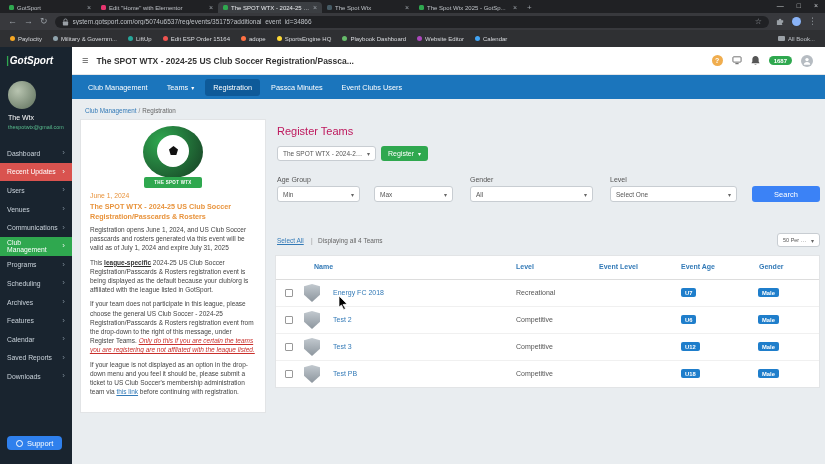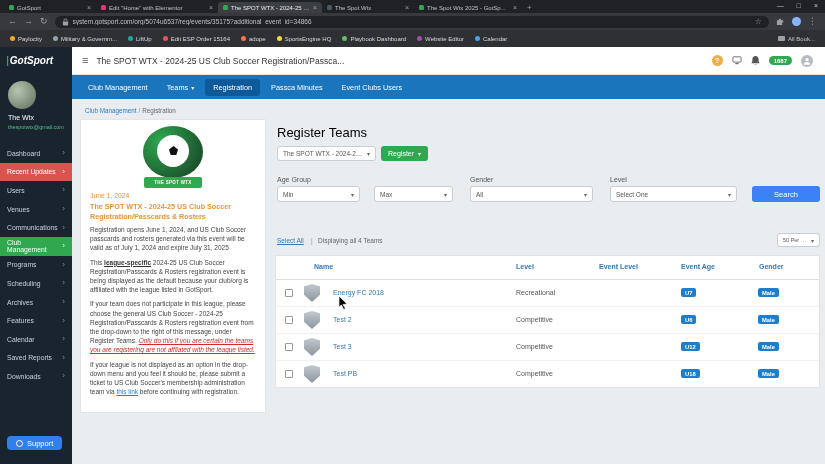--- a/index.html
+++ b/index.html
@@ -45,21 +45,21 @@
   .mitem .chev{color:#7d8b97;font-size:8px;line-height:1}
   .mitem.red{background:#d9534f;color:#fff}
   .mitem.green{background:#2fa84f;color:#fff}
   .mitem.red .chev,.mitem.green .chev{color:#eaf5ec}
   .support{position:absolute;left:7px;bottom:14px;height:14px;display:flex;align-items:center;gap:4px;background:#2f80ed;color:#fff;font-size:7.5px;padding:0 9px;border-radius:4px}
   .sring{width:7px;height:7px;border:1.4px solid #fff;border-radius:50%;box-sizing:border-box}
 
   .appmain{position:absolute;left:72px;top:0;right:0;bottom:0}
   .appheader{position:absolute;top:0;left:0;right:0;height:28px;background:#fff;display:flex;align-items:center;gap:8px;padding:0 12px 0 10px;border-bottom:1px solid #e4e6e8;box-sizing:border-box}
   .hamb{font-size:11px;color:#555;line-height:1}
-  .htitle{font-size:8.5px;font-weight:normal;color:#333;white-space:nowrap;overflow:hidden;text-overflow:ellipsis;max-width:420px}
+  .htitle{font-size:8.5px;font-weight:bold;color:#333;white-space:nowrap;overflow:hidden;text-overflow:ellipsis;max-width:420px}
   .hicons{margin-left:auto;display:flex;align-items:center;gap:9px}
   .helpic{width:11px;height:11px;border-radius:50%;background:#f0ad4e;color:#fff;font-size:7px;display:flex;align-items:center;justify-content:center;font-weight:bold}
   .gbadge{background:#2fa84f;color:#fff;font-size:6px;padding:1.5px 5px;border-radius:7px;font-weight:bold}
   .profcirc{width:12px;height:12px;border-radius:50%;background:#b6bcc2;display:flex;align-items:center;justify-content:center}
 
   .appnav{position:absolute;top:28px;left:0;right:0;height:24px;background:#1b75bc;display:flex;align-items:center;gap:3px;padding:0 8px;box-sizing:border-box}
   .nitem{color:#fff;font-size:7.3px;padding:4px 8px;border-radius:3px;display:flex;gap:3px;align-items:center;white-space:nowrap}
   .nitem.active{background:#0e5a99}
   .ncaret{font-size:6px}
 
@@ -74,21 +74,21 @@
   .sball{position:absolute;left:14px;top:9px;width:32px;height:32px;border-radius:50%;background:#fff}
   .spent{position:absolute;left:26px;top:20px;width:9px;height:9px;background:#111;clip-path:polygon(50% 0,100% 38%,81% 100%,19% 100%,0 38%)}
   .sribbon{position:absolute;left:1px;bottom:0;right:1px;height:11px;background:#2fa84f;border-radius:2px;color:#fff;font-size:4.5px;font-weight:bold;display:flex;align-items:center;justify-content:center;letter-spacing:.3px}
   .idate{font-size:6.8px;color:#e8933c;margin:2px 0 3px}
   .ititle{font-size:7.2px;font-weight:bold;color:#e8933c;line-height:9.5px;margin:0 0 4px}
   .ipara{font-size:6.5px;color:#444;line-height:9.2px;margin:0 0 5px}
   .ilink{color:#337ab7;text-decoration:underline}
   .ibold{font-weight:bold;text-decoration:underline;color:#333}
   .iwarn{color:#c9302c;text-decoration:underline;font-style:italic}
 
-  .rtitle{position:absolute;left:205px;top:26px;font-size:13px;color:#000000}
+  .rtitle{position:absolute;left:205px;top:26px;font-size:11px;color:#be185d}
   .sel{background:#fff;border:1px solid #c8cdd2;border-radius:3px;display:flex;align-items:center;justify-content:space-between;padding:0 5px;font-size:6.5px;color:#555;box-sizing:border-box}
   .sel .seltxt{white-space:nowrap;overflow:hidden;text-overflow:ellipsis}
   .sel .caret{color:#666;font-size:6px;margin-left:3px;flex:none}
   .eventsel{position:absolute;left:205px;top:47px;width:99px;height:15px}
   .regbtn{position:absolute;left:309px;top:47px;height:15px;background:#2fa84f;border-radius:3px;color:#fff;font-size:7px;display:flex;align-items:center;gap:4px;padding:0 7px;box-sizing:border-box}
   .regbtn .caret{font-size:6px}
   .flabel{position:absolute;top:77px;font-size:7px;color:#555}
   .f-age{left:205px}.f-gender{left:398px}.f-level{left:538px}
   .fsel{position:absolute;top:87px;height:16px}
   .s-min{left:205px;width:83px}

